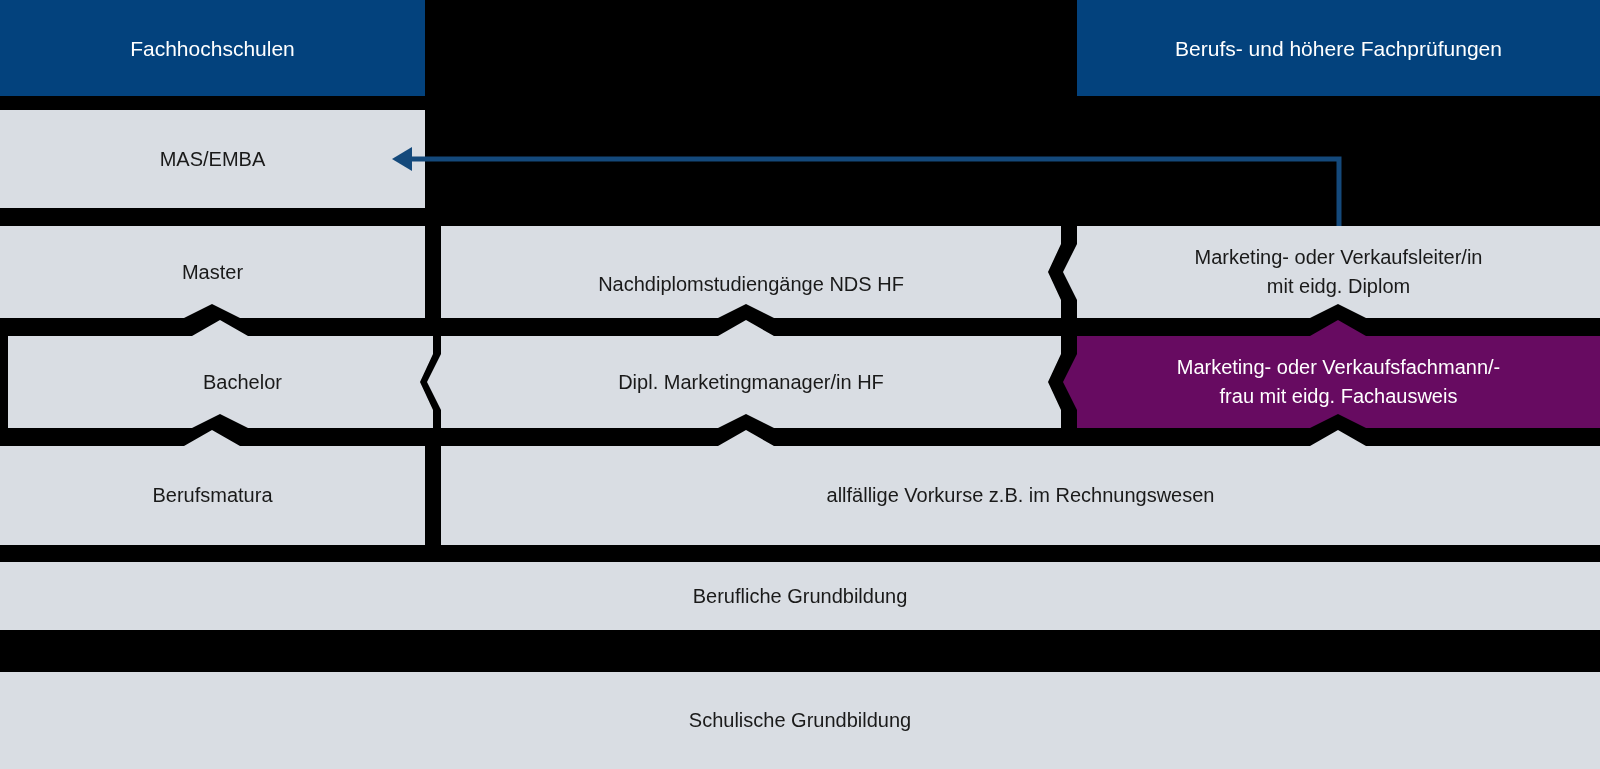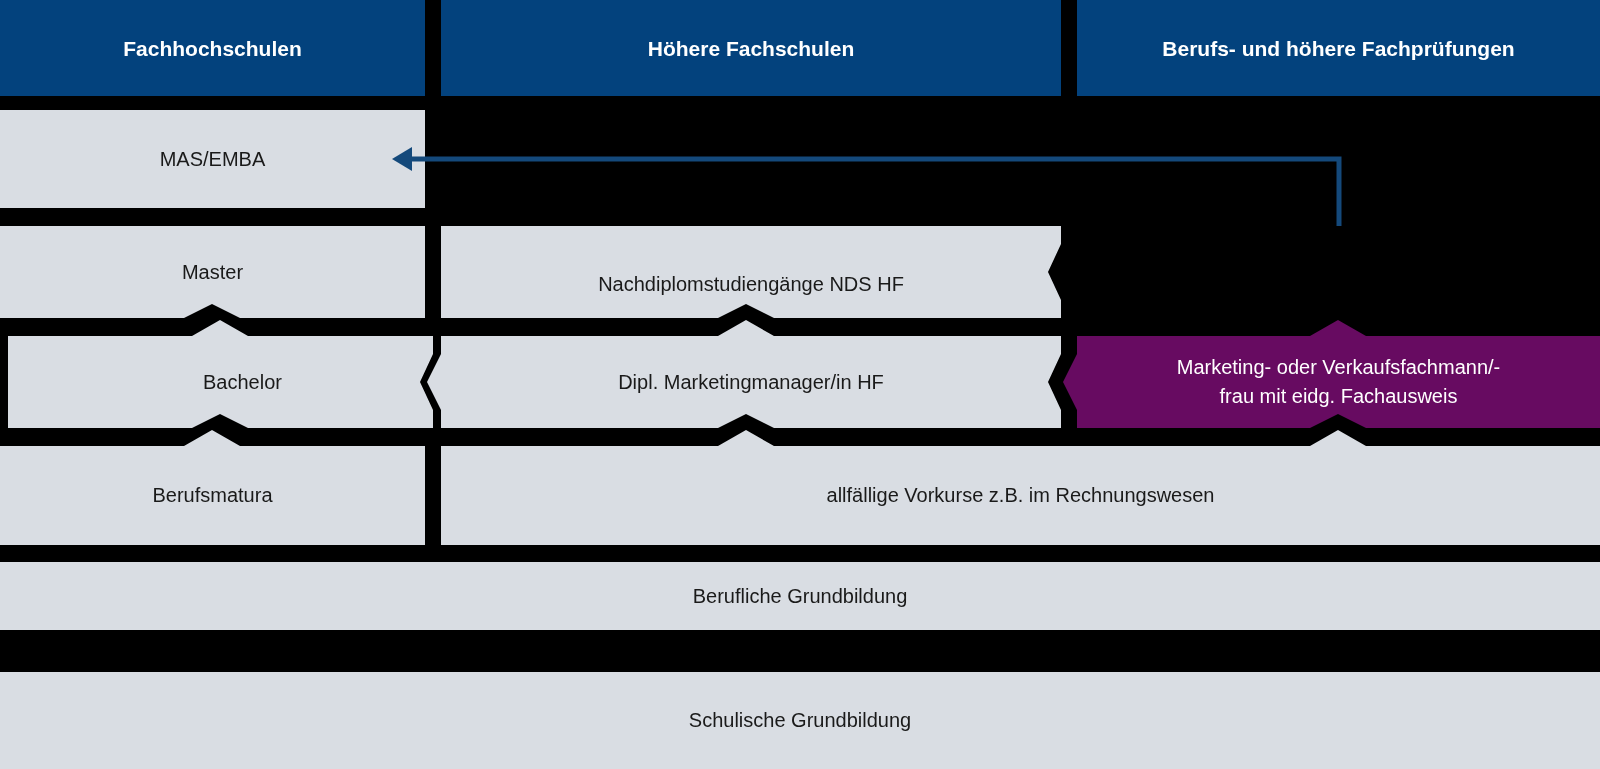--- a/index.html
+++ b/index.html
@@ -24,21 +24,21 @@
     background:var(--box-bg);
     color:var(--text-dark);
     display:flex;align-items:center;justify-content:center;
     text-align:center;
     font-size:20px;line-height:29px;
     box-sizing:border-box;
   }
   .hdr{
     background:var(--header-bg);
     color:var(--text-light);
-    font-weight:bold;
+    font-weight:normal;
     font-size:21px;
   }
   .hl{
     background:var(--highlight-bg);
     color:var(--text-light);
   }
   .arrow-layer{
     position:absolute;left:0;top:0;width:1600px;height:769px;
     pointer-events:none;
   }
@@ -73,36 +73,39 @@
   .schulische {left:0;    top:672px;width:1600px;height:97px;}
 </style>
 </head>
 <body>
 
 <div class="stage">
 
   <div class="box hdr hdr-left">
     <span>Fachhochschulen</span>
   </div>
-  <div class="box hdr hdr-middle">
-    <span>Höhere Fachschulen</span>
-  </div>
   <div class="box mas">
     <span>MAS/EMBA</span>
   </div>
 
   <div class="box hdr hdr-right">
     <span>Berufs- und höhere Fachprüfungen</span>
   </div>
 
   <div class="box master">
     <span>Master</span>
   </div>
   <div class="box nds">
     <span>Nachdiplomstudiengänge NDS HF</span>
+  </div>
+  <div class="box leiter">
+    <span>
+      <span style="display:block">Marketing- oder Verkaufsleiter/in</span>
+      <span style="display:block">mit eidg. Diplom</span>
+    </span>
   </div>
 
   <div class="box bachelor">
     <span>Bachelor</span>
   </div>
   <div class="box dipl">
     <span>Dipl. Marketingmanager/in HF</span>
   </div>
   <div class="box hl fachmann">
     <span>

